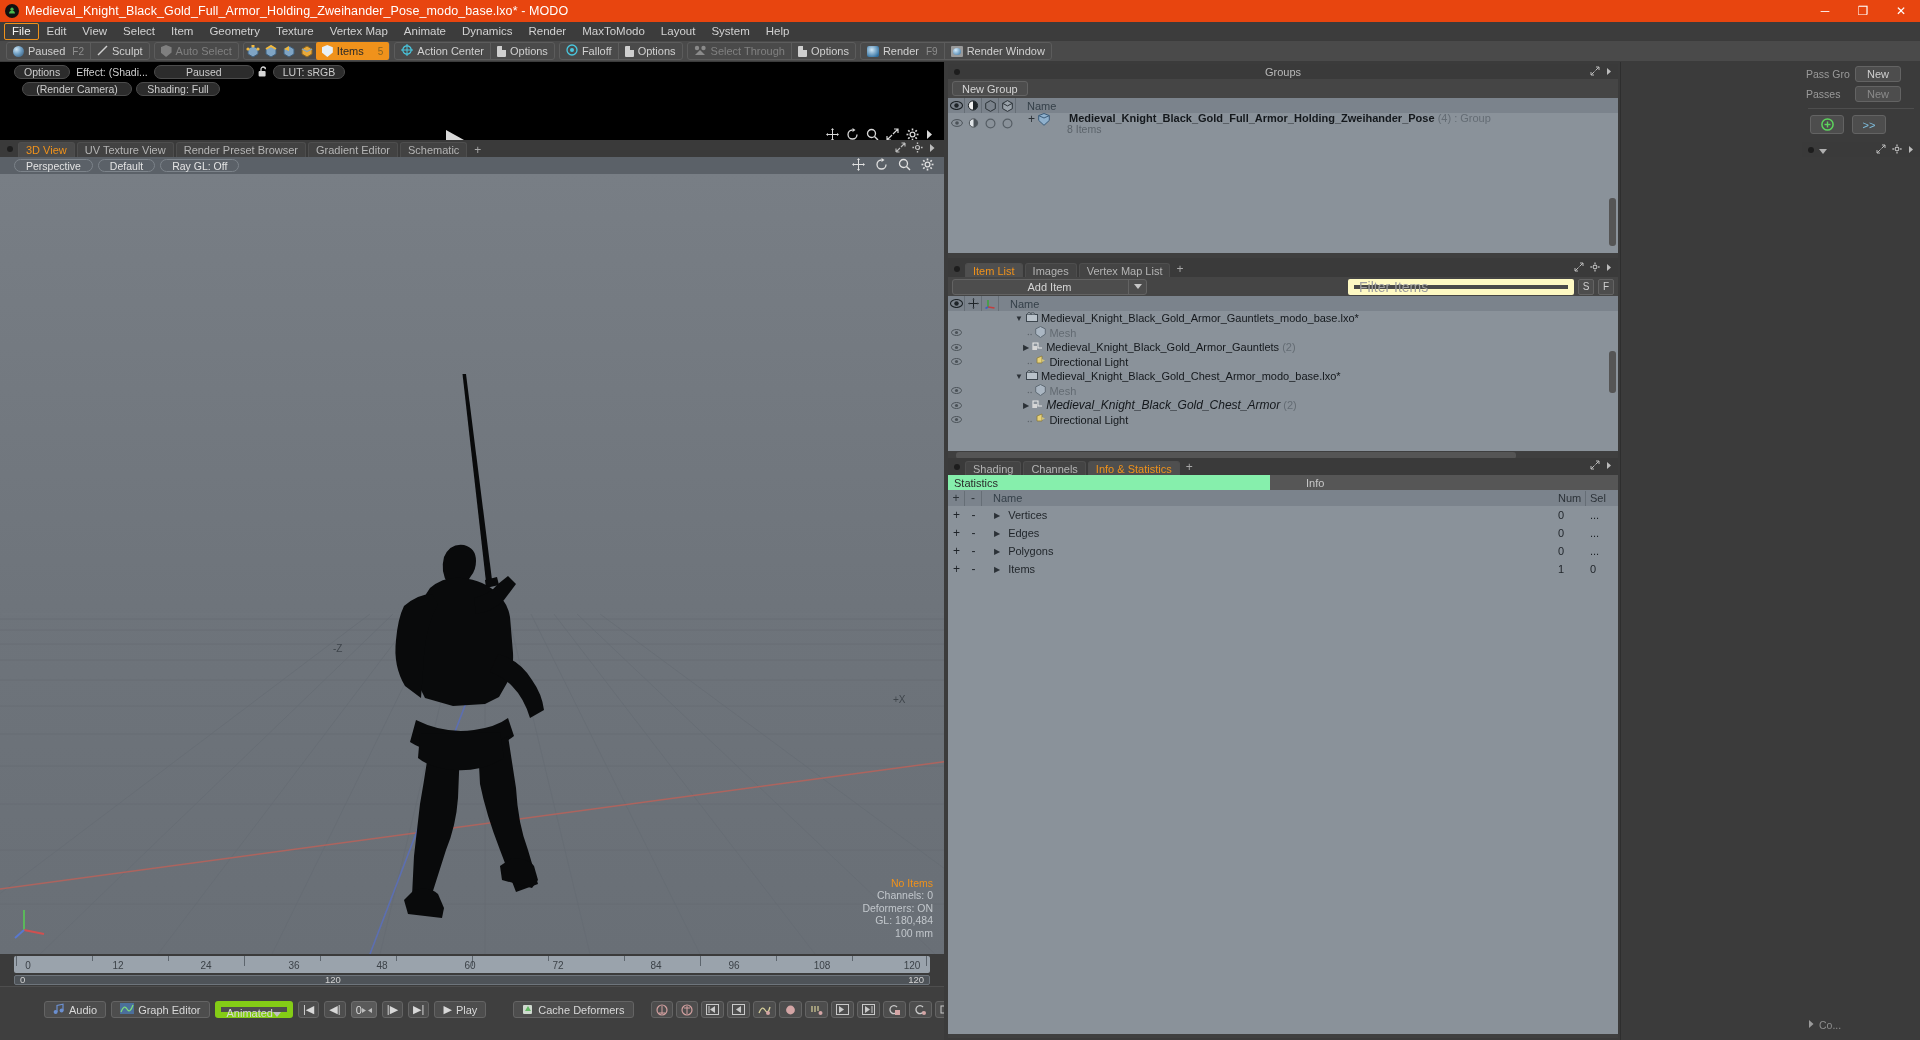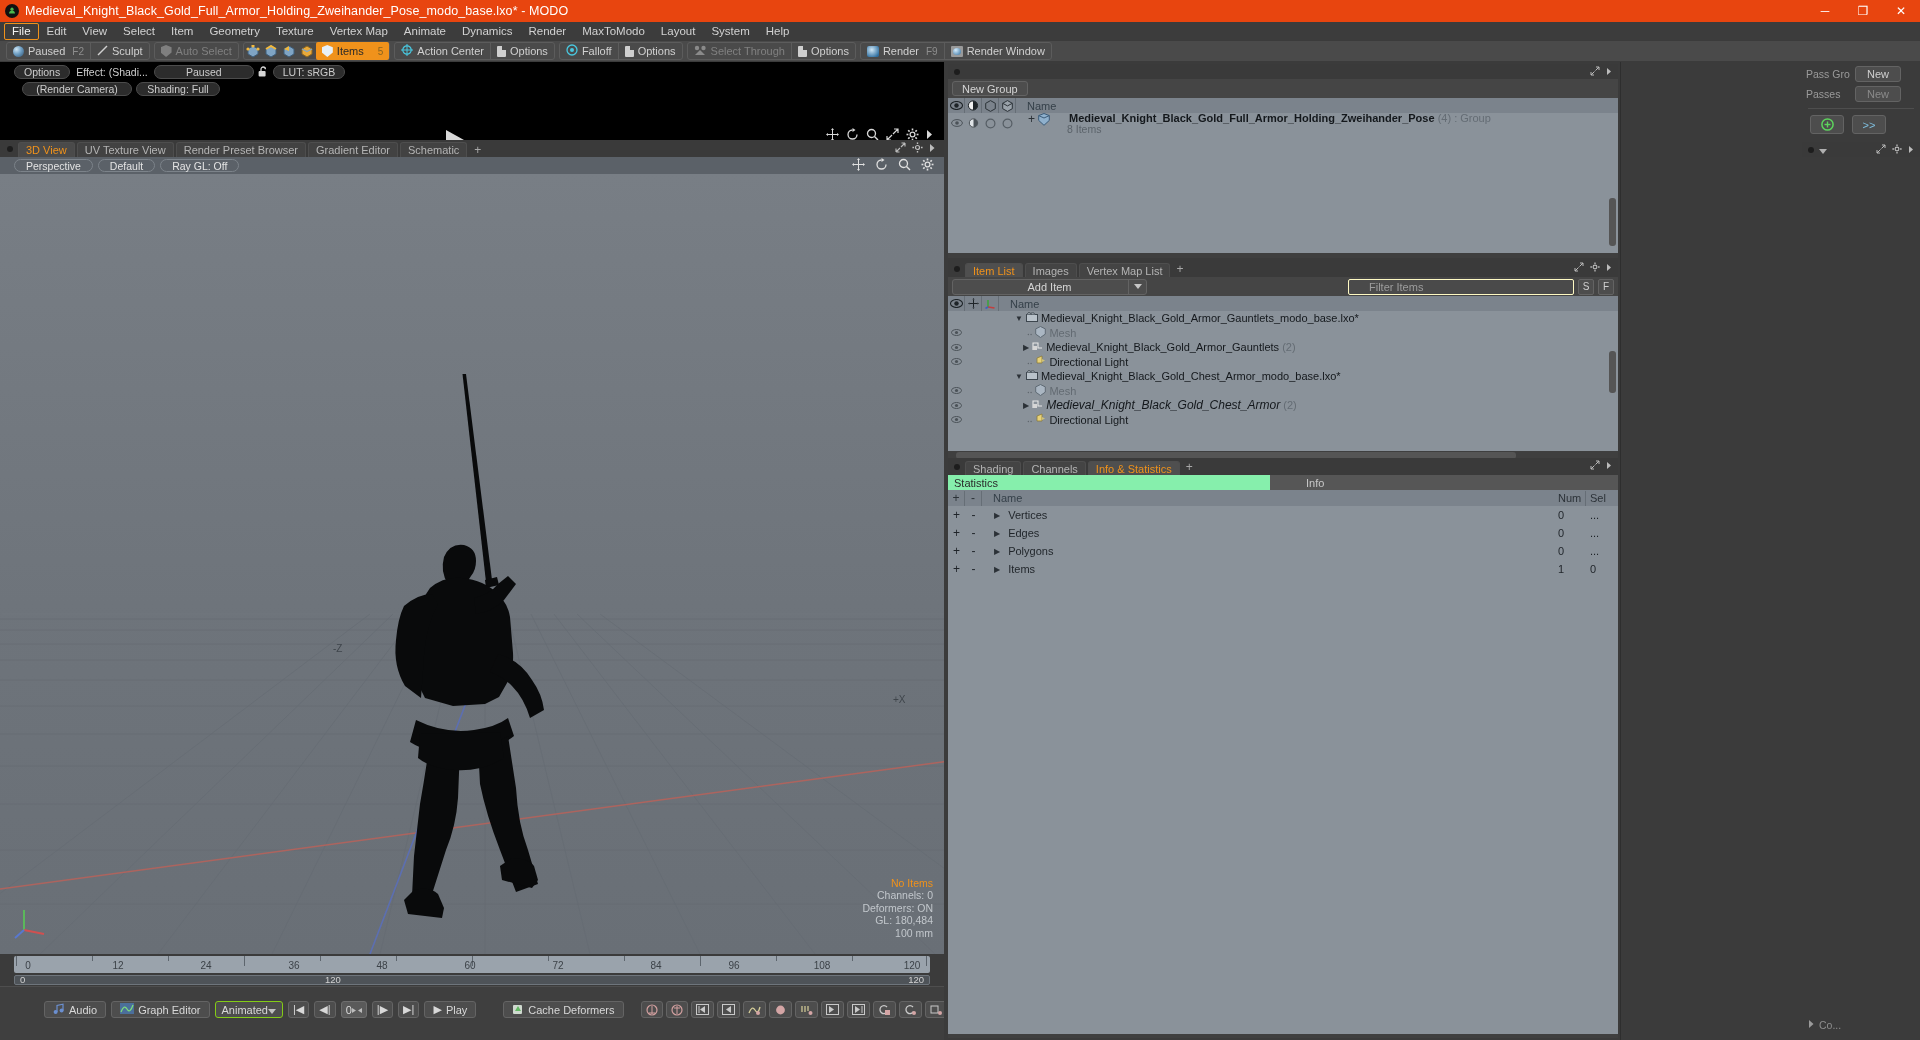--- a/index.html
+++ b/index.html
@@ -157,22 +157,22 @@
     background:#4d4d4d; border:1px solid #646464; border-radius:3px;
     padding:0 8px; font-size:11px; color:#d8d8d8; white-space:nowrap;
   }
   .bbtn.icn { padding:0 4px; }
   .framefield {
     display:flex;align-items:center; height:17px; width:62px;
     background:#5a5a5a; border:1px solid #6e6e6e; border-radius:3px;
     padding:0 4px; font-size:11px; color:#dcdcdc; justify-content:space-between;
   }
   .selbox {
-    display:flex;align-items:center;justify-content:space-between; height:17px; width:92px;
-    background:#4d4d4d; border:1px solid #84cc16; border-radius:3px;
+    display:flex;justify-content:space-between; height:17px; width:92px;
+    background:#4d4d4d; border:6px solid #84cc16; border-radius:3px;
     padding:0 6px; font-size:11px; color:#d8d8d8;
   }
 
   
   .rightzone { position:absolute; left:944px; top:62px; width:976px; height:978px; background:#3b3b3b; }
 
   .panel { position:absolute; background:#3f3f3f; }
   .panel-head {
     height:15px; background:#3a3a3a; display:flex; align-items:center;
     padding-left:6px; position:relative;
@@ -196,22 +196,22 @@
     display:flex;align-items:center;
   }
   .addbar {
     flex:1; display:flex; align-items:center; justify-content:center; position:relative;
     background:#4d4d4d; border:1px solid #636363; border-radius:3px; height:16px;
     font-size:11px; color:#d5d5d5;
   }
   .addbar .caret { position:absolute; right:0; top:0; bottom:0; width:18px;
     border-left:1px solid #636363; display:flex;align-items:center;justify-content:center; }
   .filterbox {
-    width:226px; height:16px; background:#4a4a4a; border:1px solid #fef9c3; border-radius:2px;
-    font-size:11px; color:#9d9d9d; display:flex; align-items:center; padding-left:20px;
+    width:226px; height:16px; background:#4a4a4a; border:6px solid #fef9c3; border-radius:2px;
+    font-size:14px; color:#9d9d9d; display:flex; align-items:center; padding-left:5px;
   }
   .sqbtn { width:16px;height:16px; background:#4d4d4d;border:1px solid #636363;border-radius:2px;
     font-size:10px;color:#cfcfcf;display:flex;align-items:center;justify-content:center;}
 
   .listhdr { height:15px; background:#7b838c; display:flex; align-items:center; color:#2c3238; }
   .listhdr .col { border-right:1px solid #666e76; height:15px; display:flex; align-items:center; justify-content:center; }
   .listhdr .namecol { padding-left:11px; font-size:11px; color:#354049; display:flex; align-items:center; }
 
   .listbody { background:#8a929a; }
   .lrow { height:14.5px; display:flex; align-items:center; font-size:11px; color:#1f2429; }
@@ -783,20 +783,21 @@
         <span>Settings</span>
       </div>
     </div>
   </div>
 
   <div class="rightzone">
 
     <div class="panel" style="left:4px; top:2px; width:670px; height:194px;">
       <div class="panel-head">
         <div class="hdot"></div>
+        <div class="panel-title">Groups</div>
         <div class="phead-right">
           <span><svg width="10" height="10" viewBox="0 0 10 10">
                 <path d="M9 1 L6 1 M9 1 L9 4 M1 9 L4 9 M1 9 L1 6 M9 1 L5.5 4.5 M1 9 L4.5 5.5" stroke="#bcbcbc" stroke-width="1" fill="none"></path>
               </svg></span>
           <span><svg width="6" height="9" viewBox="0 0 6 9">
                 <path d="M1 1 L5 4.5 L1 8 Z" fill="#bcbcbc"></path>
               </svg></span>
         </div>
       </div>
       <div class="subbar">

